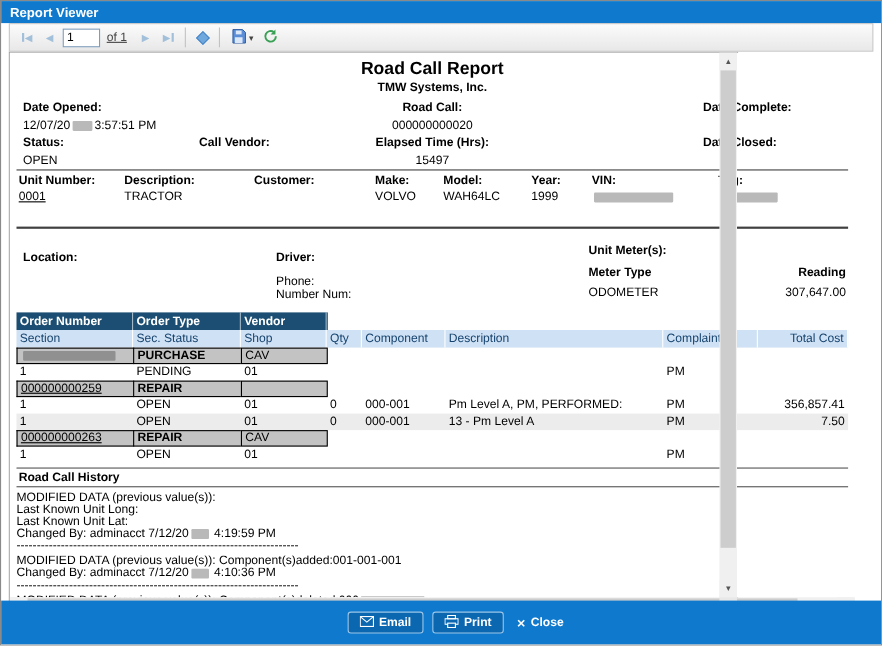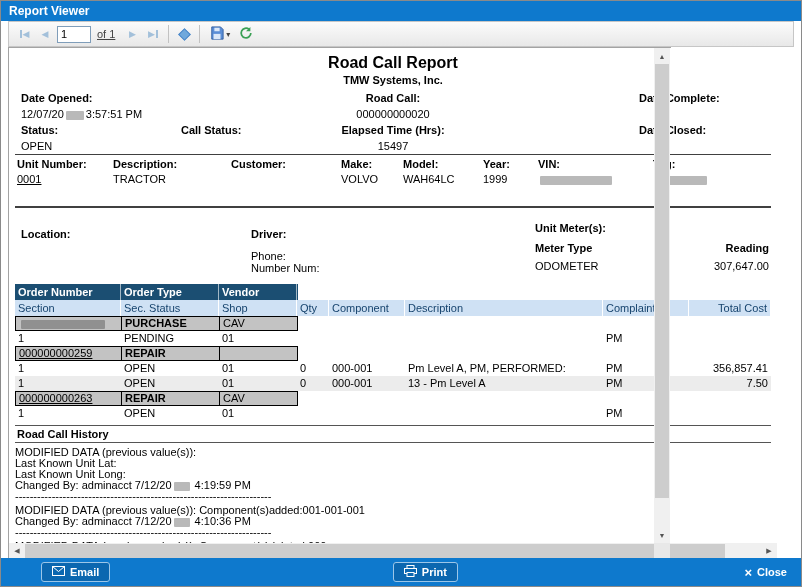--- a/index.html
+++ b/index.html
@@ -65,21 +65,21 @@
   .srow { height:15px; display:grid; grid-template-columns:106px 98px 78px 32px 76px 198px 86px 82px; }
   .srow.alt { background:var(--alt-gray,#ececec); }
   .srow > span { padding:1px 0 0 3px; white-space:nowrap; overflow:hidden; }
   .srow > span:last-child { text-align:right; padding-right:3px; }
 
   .hist-head { margin-top:4px; border-top:1px solid #555; border-bottom:1px solid #555; height:18px; font-weight:bold; padding:2px 0 0 2px; }
   .hist-lines { padding-top:4px; font-size:11px; line-height:11px; }
   .hline { height:11px; white-space:nowrap; overflow:hidden; }
   .hline.para { margin-top:3px; }
 
-  .footer { position:absolute; left:0; bottom:0; width:100%; height:28px; background:var(--accent,#0e79cd); display:flex; align-items:center; justify-content:space-between; gap:8px; padding-right:10px;padding-left:40px; }
+  .footer { position:absolute; left:0; bottom:0; width:100%; height:40px; background:var(--accent,#0e79cd); display:flex; align-items:center; justify-content:center; gap:8px; padding-right:10px;padding-left:40px; }
   .f-btn { display:inline-flex; align-items:center; gap:5px; background:var(--button-blue,#0b67b0); border:1px solid #9cc6e8; border-radius:3px; color:#fff; font-size:11px; font-weight:bold; height:20px; padding:0 10px; font-family:inherit; cursor:default; }
   .f-close { display:inline-flex; align-items:center; gap:5px; color:#fff; font-size:11px; font-weight:bold; background:none; border:none; font-family:inherit; cursor:default; padding:0 4px; }
   .f-close .x { font-size:13px; font-weight:bold; }
 </style>
 </head>
 <body>
 
 <div class="window">
 
   <div class="titlebar">
@@ -132,21 +132,21 @@
         <div class="rpt-company">TMW Systems, Inc.</div>
 
         <div class="hdr-fields">
           <span class="abs lbl" style="left:6px;top:2px">Date Opened:</span>
           <span class="abs" style="left:6px;top:18px"><span>12/07/20</span><span class="redact" style="width:18px"></span><span>3:57:51 PM</span></span>
           <span class="abs lbl ctr" style="top:2px">Road Call:</span>
           <span class="abs ctr" style="top:18px">000000000020</span>
           <span class="abs lbl" style="left:624px;top:2px">Date Complete:</span>
           <span class="abs lbl" style="left:6px;top:34px">Status:</span>
           <span class="abs" style="left:6px;top:50px">OPEN</span>
-          <span class="abs lbl" style="left:166px;top:34px">Call Status:</span>
+          <span class="abs lbl" style="left:166px;top:34px">Call Vendor:</span>
           <span class="abs lbl ctr" style="top:34px">Elapsed Time (Hrs):</span>
           <span class="abs ctr" style="top:50px">15497</span>
           <span class="abs lbl" style="left:624px;top:34px">Date Closed:</span>
         </div>
 
         <div class="unit-band">
           <div class="unit-row unit-head">
             <span>Unit Number:</span>
             <span>Description:</span>
             <span>Customer:</span>
@@ -253,22 +253,22 @@
                 <span></span>
               </div>
             </div>
         </div>
 
         <div class="hist-head">
           <span>Road Call History</span>
         </div>
         <div class="hist-lines">
             <div class="hline">MODIFIED DATA (previous value(s)):</div>
+            <div class="hline">Last Known Unit Long:</div>
             <div class="hline">Last Known Unit Lat:</div>
-            <div class="hline">Last Known Unit Long:</div>
             <div class="hline">Changed By: adminacct 7/12/20<span class="redact" style="width:16px"></span> 4:19:59 PM</div>
             <div class="hline">----------------------------------------------------------------------</div>
             <div class="hline para">MODIFIED DATA (previous value(s)): Component(s)added:001-001-001</div>
             <div class="hline">Changed By: adminacct 7/12/20<span class="redact" style="width:16px"></span> 4:10:36 PM</div>
             <div class="hline">----------------------------------------------------------------------</div>
             <div class="hline para">MODIFIED DATA (previous value(s)): Component(s)deleted:000<span class="redact" style="width:58px"></span></div>
           </div>
 
       </div>
     </div>

